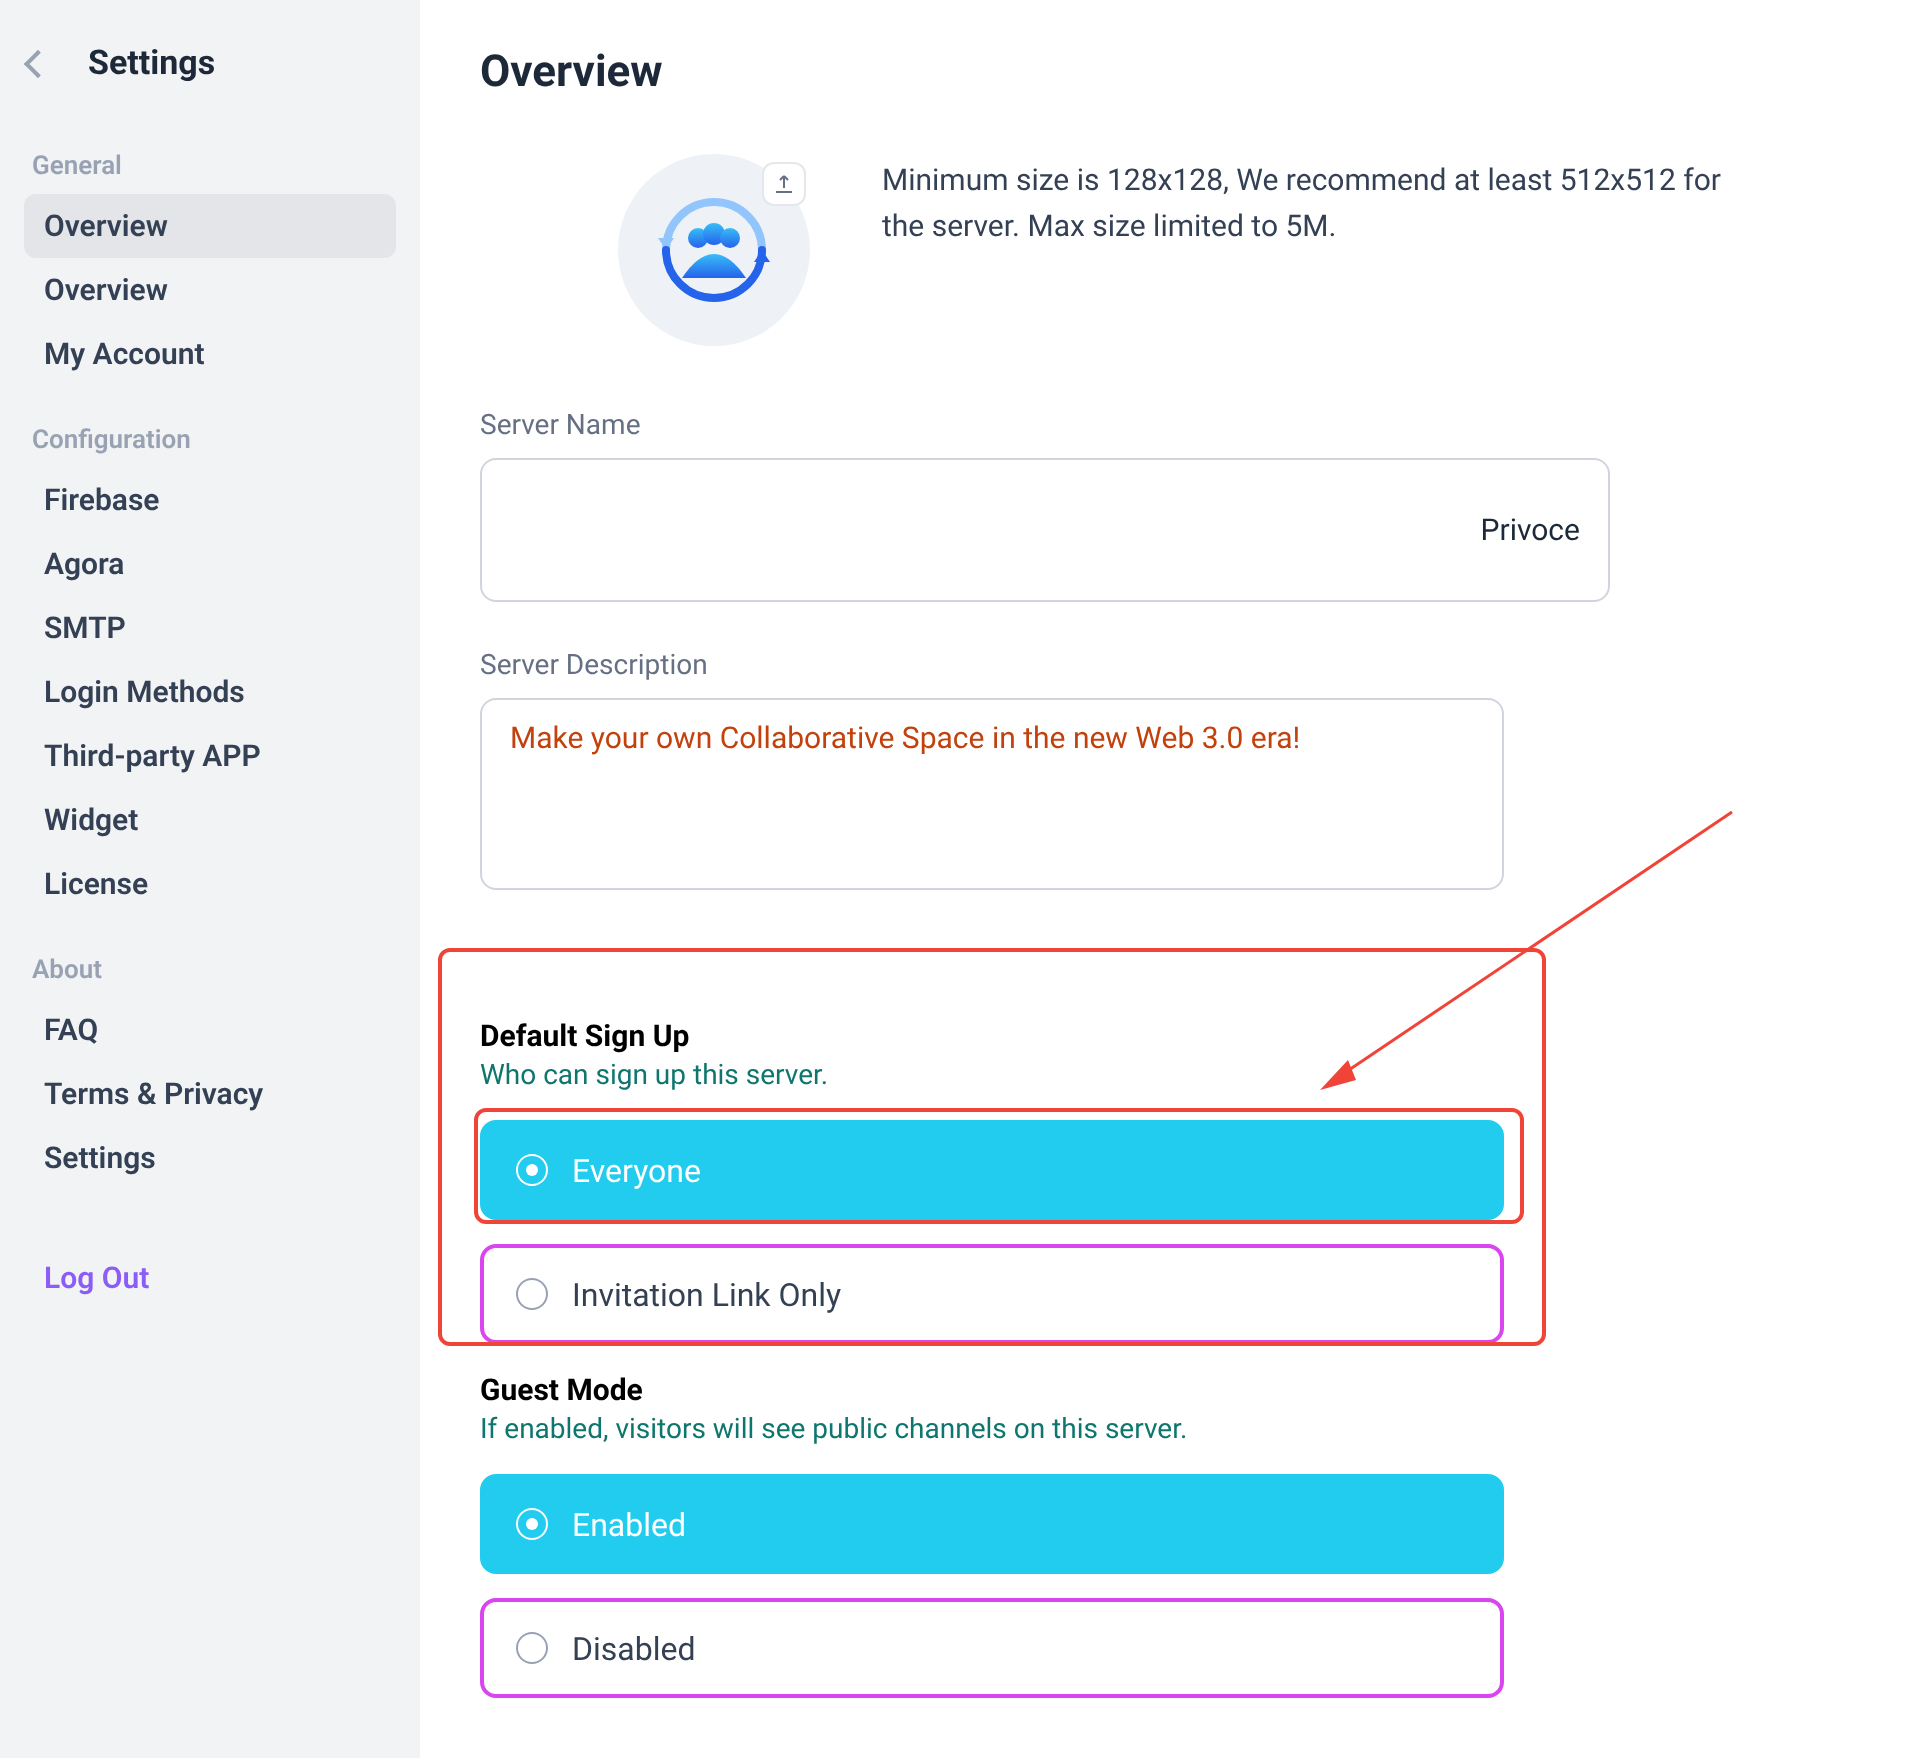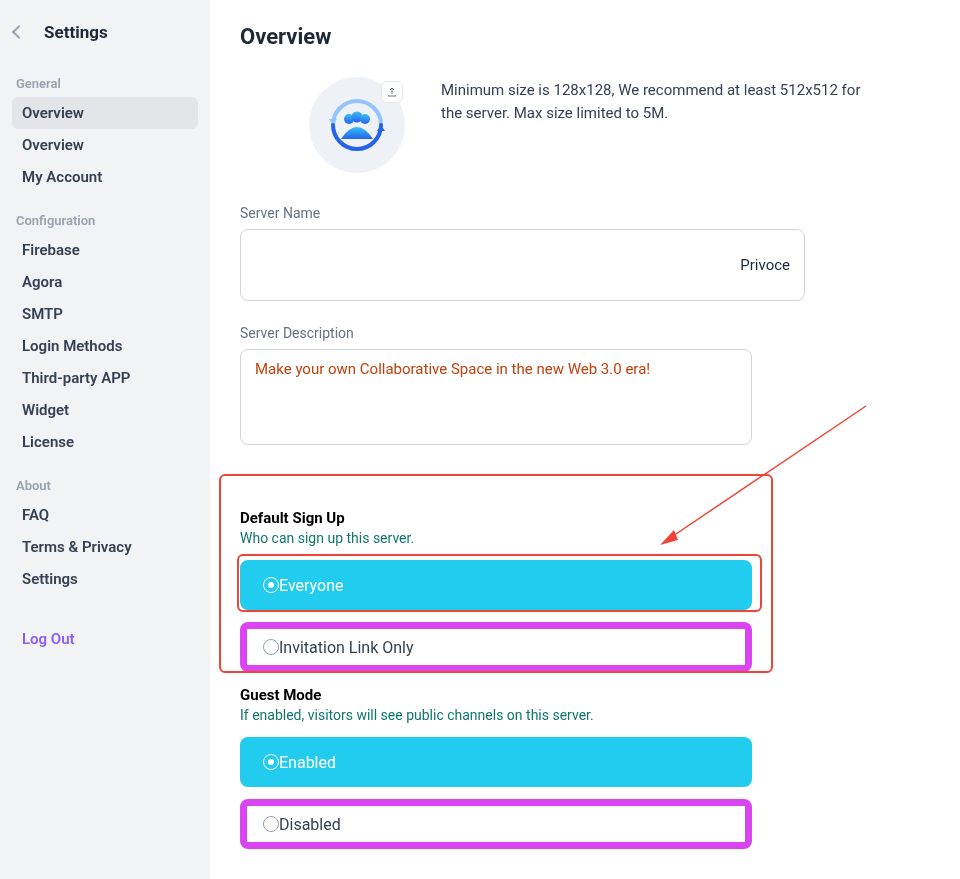--- a/index.html
+++ b/index.html
@@ -84,22 +84,22 @@
     .text-area {
       width: 512px; min-height: 96px; border: 1px solid #d0d5dd; border-radius: 8px;
       padding: 10px 14px; font-size: 15px; color: #c2410c; resize: none;
       font-family: inherit;
     }
     .field-block { margin-bottom: 24px; }
     .opt-section { margin-bottom: 14px; }
     .opt-title { font-size: 15px; font-weight: 700; color: #000000; margin-bottom: 3px; }
     .opt-sub { font-size: 14px; color: #0f766e; margin-bottom: 14px; }
     .option-row {
-      width: 512px; height: 50px; border: 7px solid #d946ef; border-radius: 8px;
-      display: flex; align-items: center; padding: 0 16px; gap: 0;
+      width: 512px; height: 50px; border: 2px solid #d946ef; border-radius: 8px;
+      display: flex; align-items: center; padding: 0 16px; gap: 12px;
       font-size: 16px; color: #344054; cursor: pointer; margin-bottom: 12px;
       background: #fff;
     }
     .option-row.selected { background: #22ccee; border-color: #22ccee; color: #fff; }
     .radio-outer {
       width: 16px; height: 16px; border-radius: 50%;
       border: 1.5px solid #98a2b3; position: relative;
       flex-shrink: 0;
     }
     .option-row.selected .radio-outer { border-color: #fff; }

